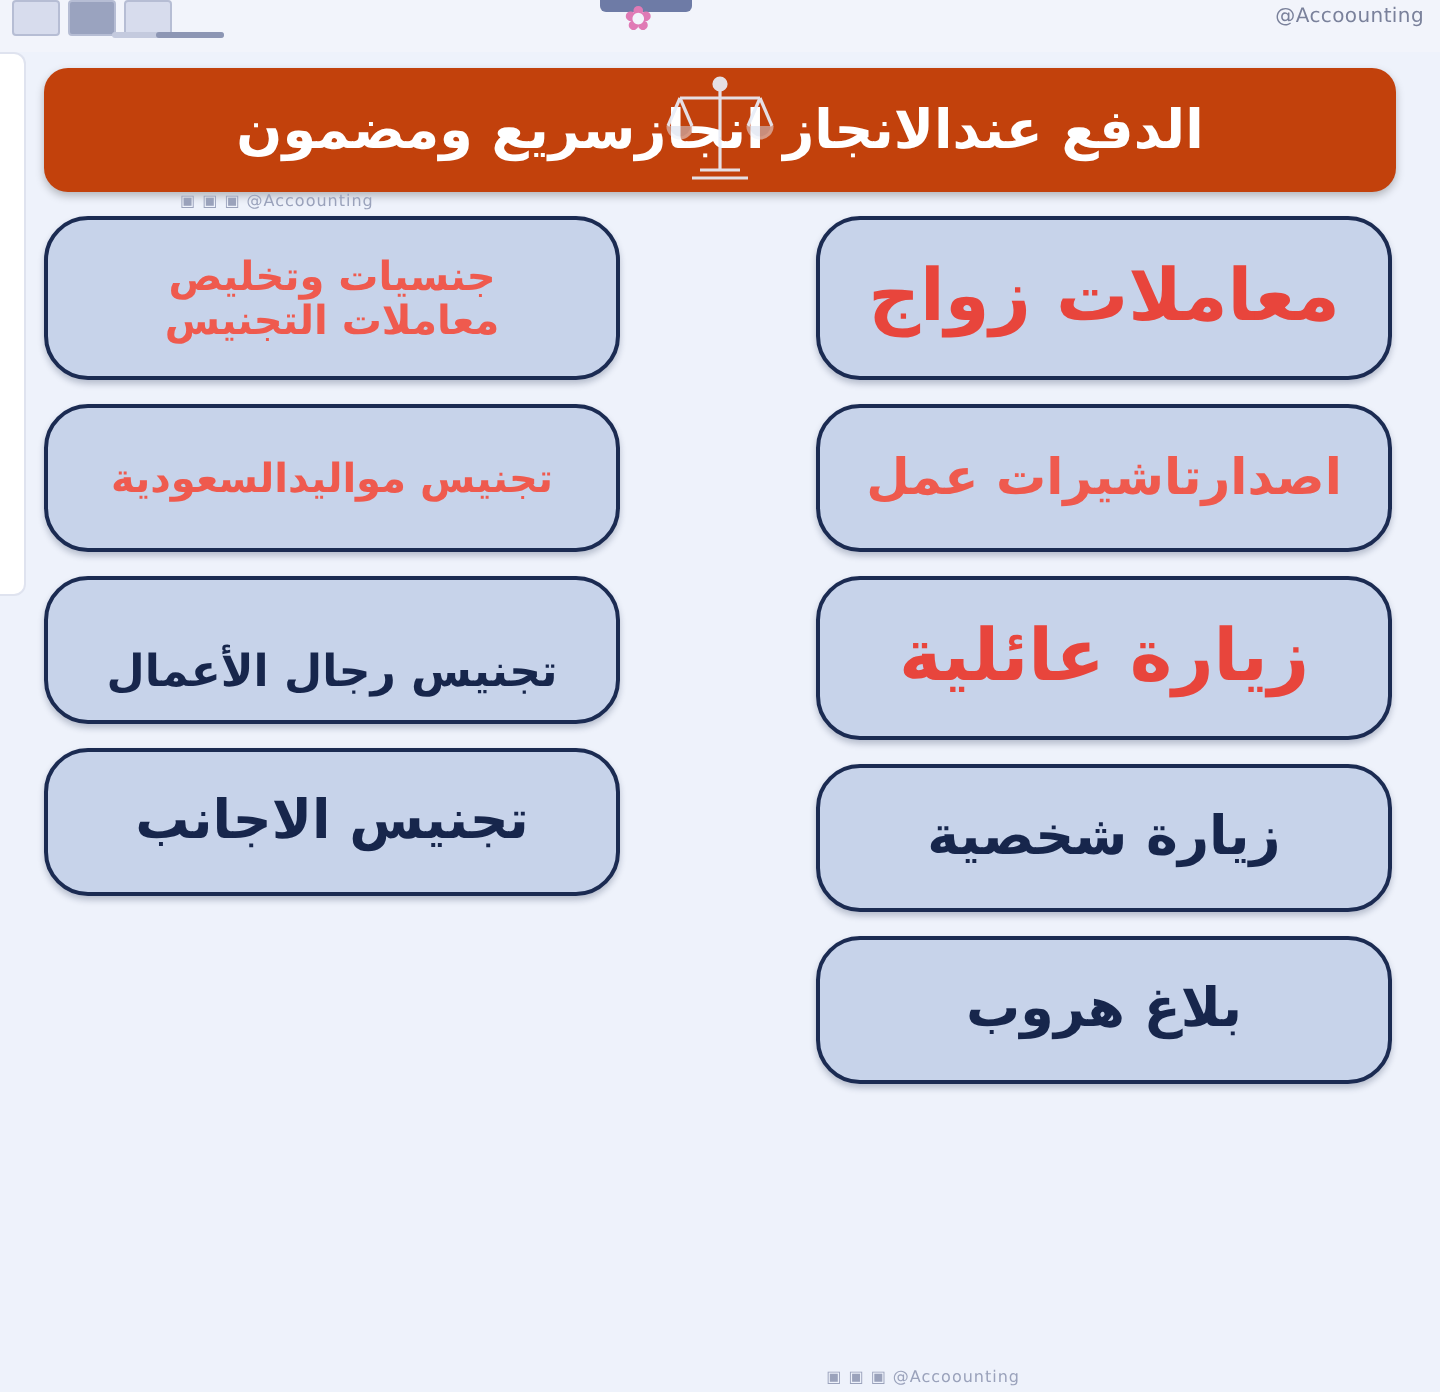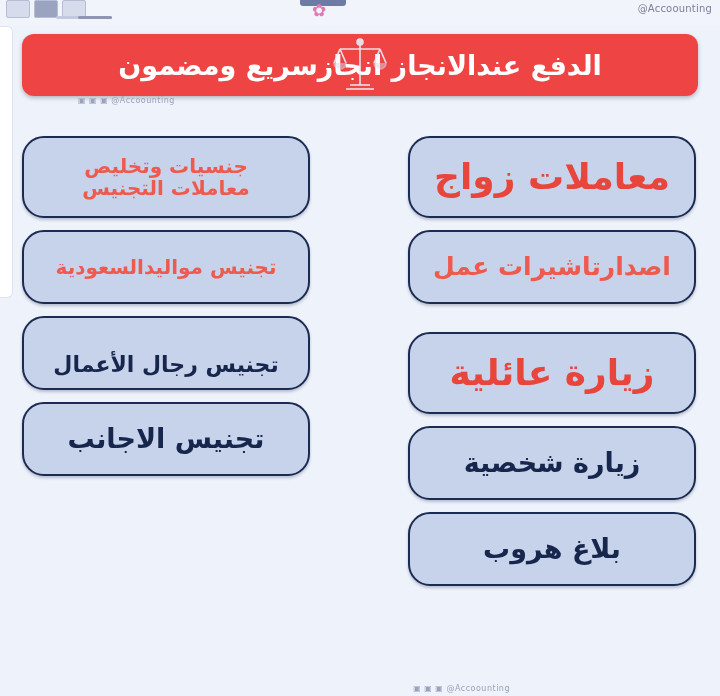--- a/index.html
+++ b/index.html
@@ -96,21 +96,21 @@
     border-radius: 0 6px 6px 0;
   }
 
   
   .banner {
     position: absolute;
     top: 34px;
     left: 22px;
     width: 676px;
     height: 62px;
-    background: #ef4444;
+    background: #c2410c;
     border-radius: 12px;
     display: flex;
     align-items: center;
     justify-content: center;
     box-shadow: 0 2px 4px rgba(0,0,0,0.25);
   }
   .banner-text {
     color: #ffffff;
     font-size: 27px;
     font-weight: bold;
@@ -159,37 +159,38 @@
     padding: 4px 10px;
     box-shadow: 0 2px 3px rgba(20,35,70,0.25);
   }
   .pill-text {
     line-height: 1.12;
     font-weight: bold;
     white-space: pre-line;
   }
 
   
-  .h82  { height: 82px; margin-top: 28px; }
+  .h82  { height: 82px; }
   .h74  { height: 74px; align-items: center; }
 
   .t-red-lg   { color: #e8453c; font-size: 36px; }
   .t-red-md   { color: #ef5a4e; font-size: 25px; }
   .t-red-sm   { color: #ef5a4e; font-size: 20px; }
   .t-navy-md  { color: #17264c; font-size: 27px; }
   .t-navy-sm  { color: #17264c; font-size: 22px; margin-top: 24px; }
 
   
   .watermark {
     position: absolute;
     font-size: 8px;
     color: #9aa2bb;
     letter-spacing: 0.5px;
     direction: ltr;
     white-space: nowrap;
+    margin-left: 12px;
   }
   .wm1 { top: 96px;  left: 78px; }
   .wm2 { bottom: 3px; right: 210px; }
 </style>
 </head>
 <body>
 
 <div class="page">
 
   <div class="top-strip">

